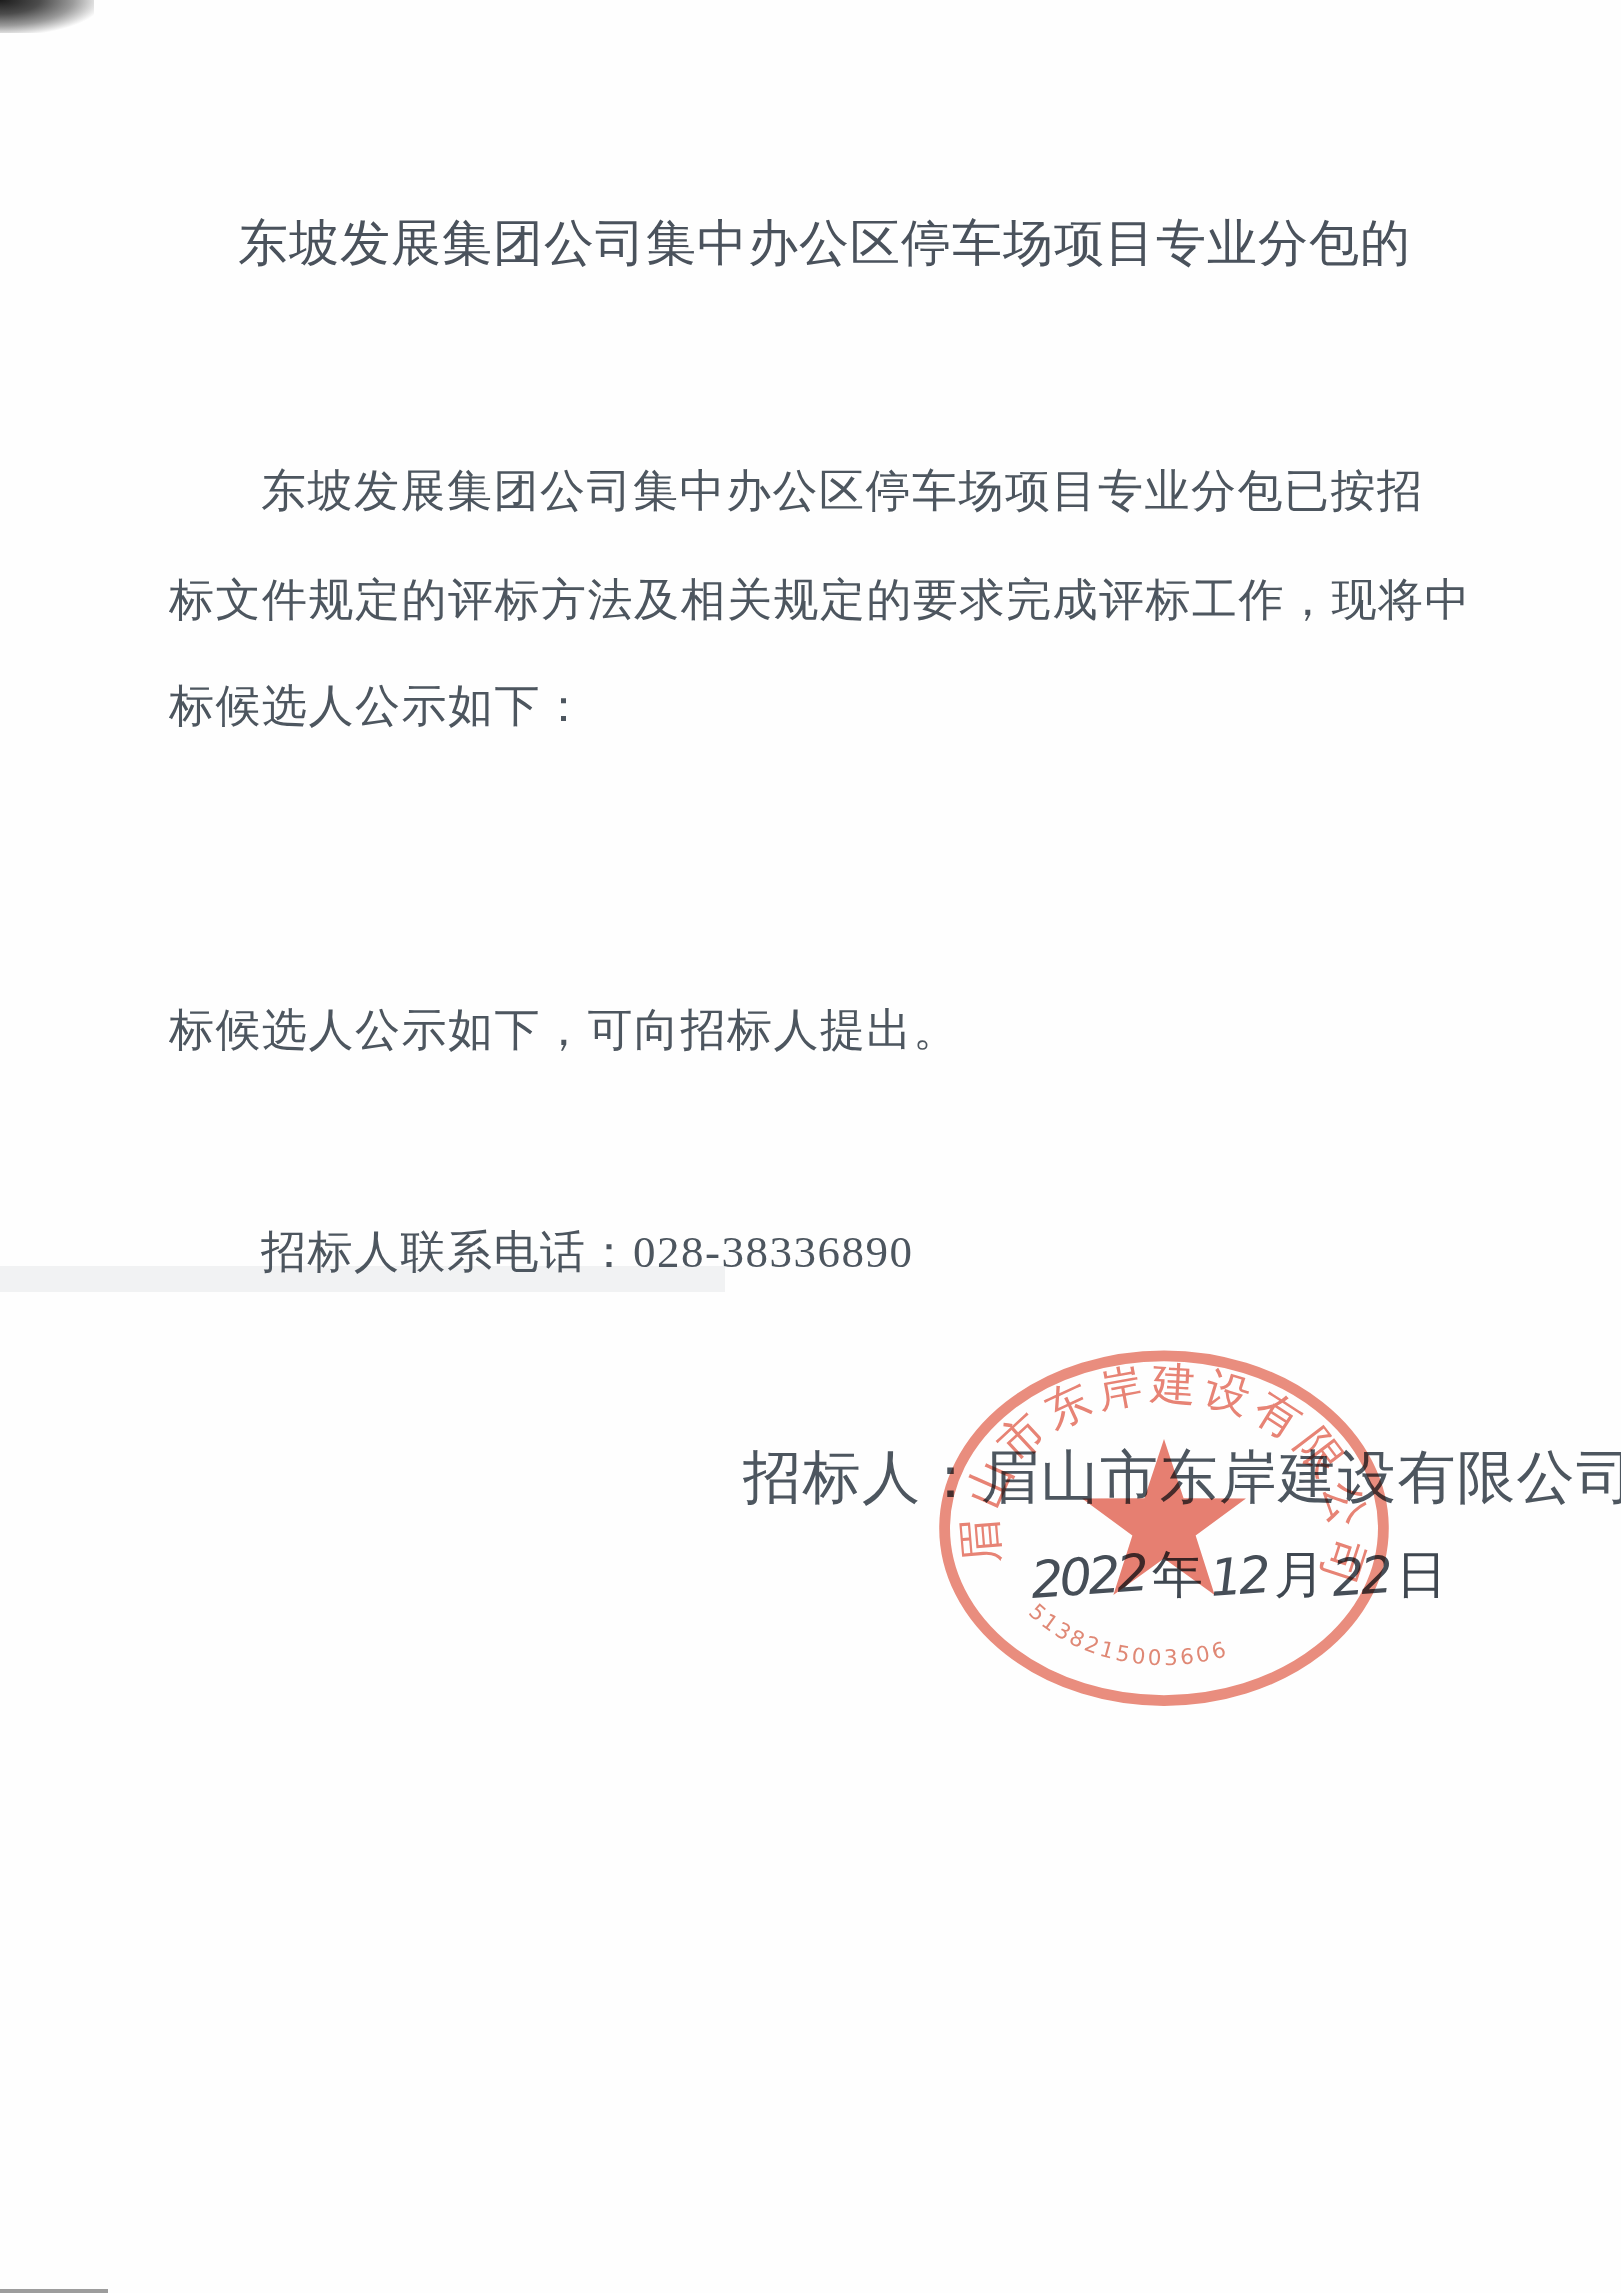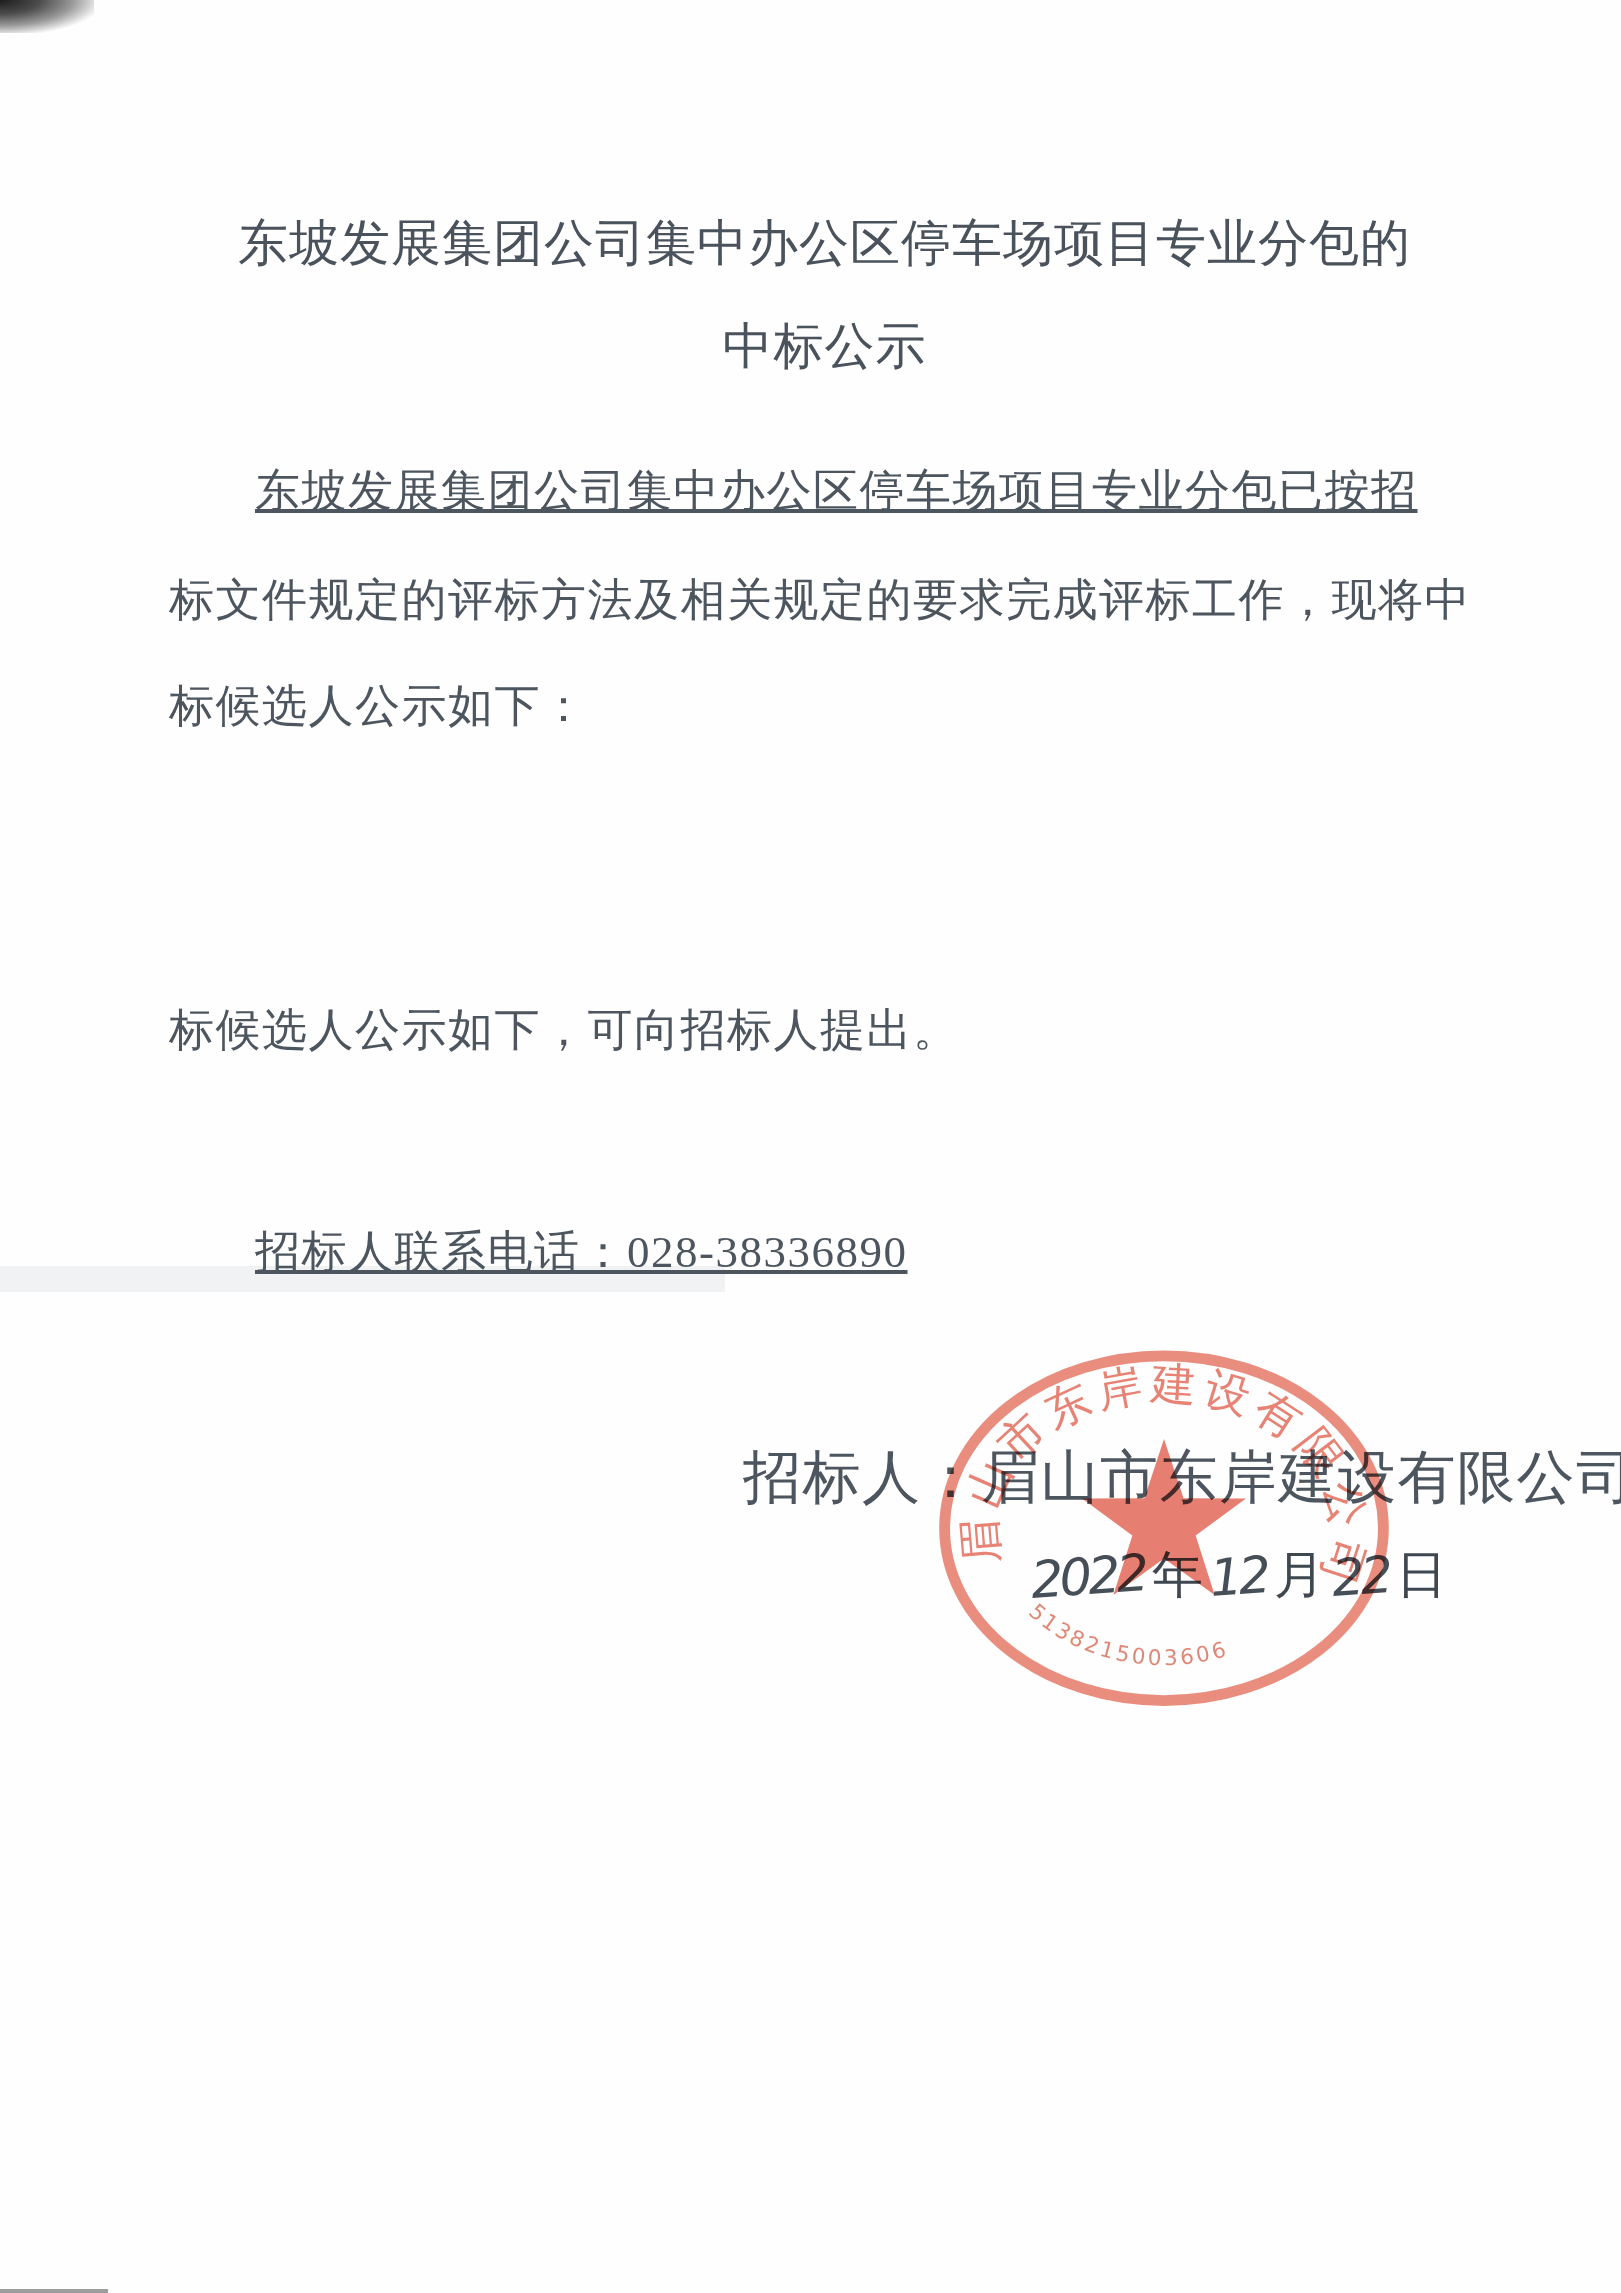--- a/index.html
+++ b/index.html
@@ -32,21 +32,21 @@
     text-align:center;color:#4a525c;
   }
   .title .t-line{font-size:50px;line-height:103px;letter-spacing:1px;padding-left:28px;}
   
   .line{
     position:absolute;left:169px;
     font-size:45px;line-height:55px;
     color:#4d565f;letter-spacing:1.5px;
     white-space:nowrap;
   }
-  .indent{left:255px;text-decoration:underline;}
+  .indent{left:261px;}
   
   .bidder{
     position:absolute;top:1439px;left:743px;
     font-size:58px;color:#4d565f;letter-spacing:1.5px;white-space:nowrap;
   }
   .date-line{
     position:absolute;top:1545px;left:1031px;
     display:flex;align-items:flex-end;gap:6.9px;
     color:#3f4750;white-space:nowrap;
   }
@@ -68,21 +68,20 @@
 <body>
 
 <div class="page">
 
   <div class="corner-shadow"></div>
   <div class="scan-band"></div>
   <div class="bottom-edge"></div>
 
   <div class="title">
     <div class="t-line">东坡发展集团公司集中办公区停车场项目专业分包的</div>
-    <div class="t-line">中标公示</div>
   </div>
 
   <div class="line indent" style="top:464px">东坡发展集团公司集中办公区停车场项目专业分包已按招</div>
   <div class="line" style="top:679px">标候选人公示如下：</div>
   <div class="line" style="top:573px">标文件规定的评标方法及相关规定的要求完成评标工作，现将中</div>
 
 
   <div class="line" style="top:1003px">标候选人公示如下，可向招标人提出。</div>
 
   <div class="line indent" style="top:1225px">招标人联系电话：028-38336890</div>

